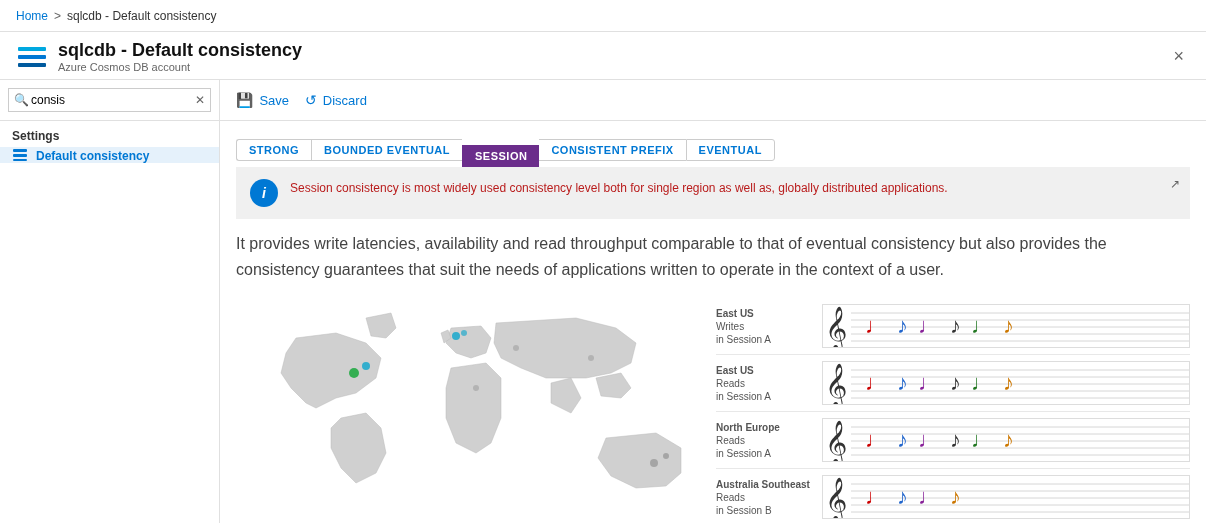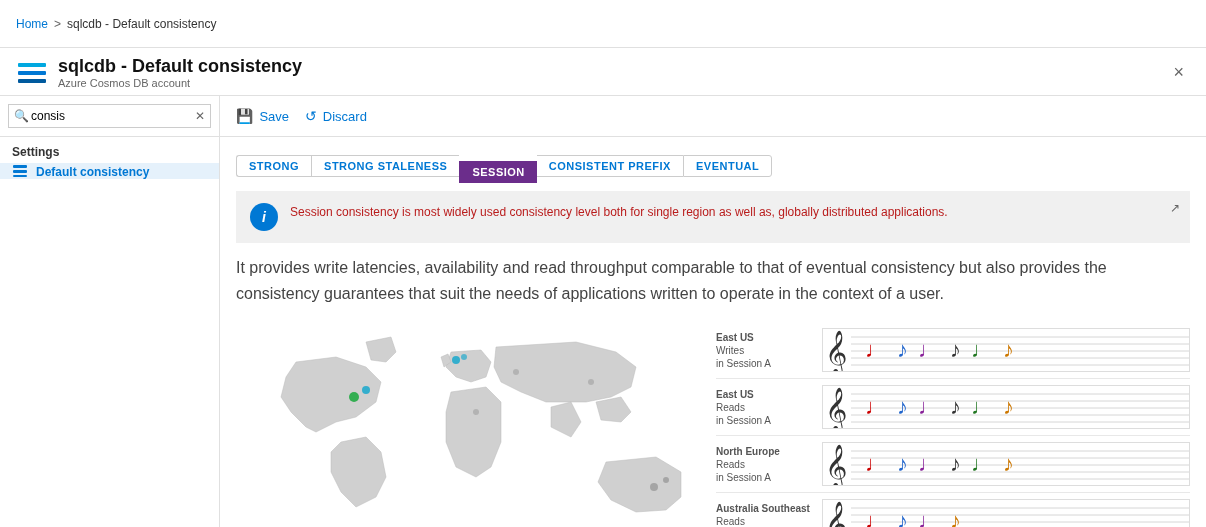--- a/index.html
+++ b/index.html
@@ -1,20 +1,20 @@
 <!DOCTYPE html>
 <html><head>
   <meta charset="utf-8">
   <style>
     * { box-sizing: border-box; margin: 0; padding: 0; }
     body { font-family: 'Segoe UI', Arial, sans-serif; font-size: 13px; color: #333; background: #fff; width: 1206px; height: 527px; overflow: hidden; }
 
     
     .top-bar {
-      height: 48px;
+      height: 32px;
       background: #fff;
       border-bottom: 1px solid #e0e0e0;
       display: flex;
       align-items: center;
       padding: 0 16px;
       font-size: 12px;
     }
     .breadcrumb { display: flex; align-items: center; gap: 6px; color: #0078d4; }
 
     
@@ -135,21 +135,21 @@
       font-size: 13px;
       padding: 4px 0;
     }
     .toolbar-btn .icon { font-size: 14px; }
 
     
     .consistency-tabs {
       display: flex;
       align-items: center;
       gap: 0;
-      padding: 12px 16px 8px;
+      padding: 12px 16px 0;
       flex-wrap: wrap;
     }
     .ctab {
       border: 1px solid #ccc;
       background: #fff;
       padding: 4px 12px;
       font-size: 11px;
       cursor: pointer;
       color: #0078d4;
       font-weight: 600;
@@ -320,21 +320,21 @@
         <span>Save</span>
       </button>
       <button class="toolbar-btn">
         <span class="icon">↺</span>
         <span>Discard</span>
       </button>
     </div>
 
     <div class="consistency-tabs">
     <button class="ctab">STRONG</button>
-        <button class="ctab">STRONG STALENESS</button>
+        <button class="ctab">BOUNDED EVENTUAL</button>
         <button class="ctab active">SESSION</button>
         <button class="ctab">CONSISTENT PREFIX</button>
         <button class="ctab">EVENTUAL</button>
       </div>
 
     <div class="info-banner">
       <div class="info-icon">i</div>
       <div class="info-text">Session consistency is most widely used consistency level both for single region as well as, globally distributed applications.</div>
       <span class="ext-link">↗</span>
     </div>

